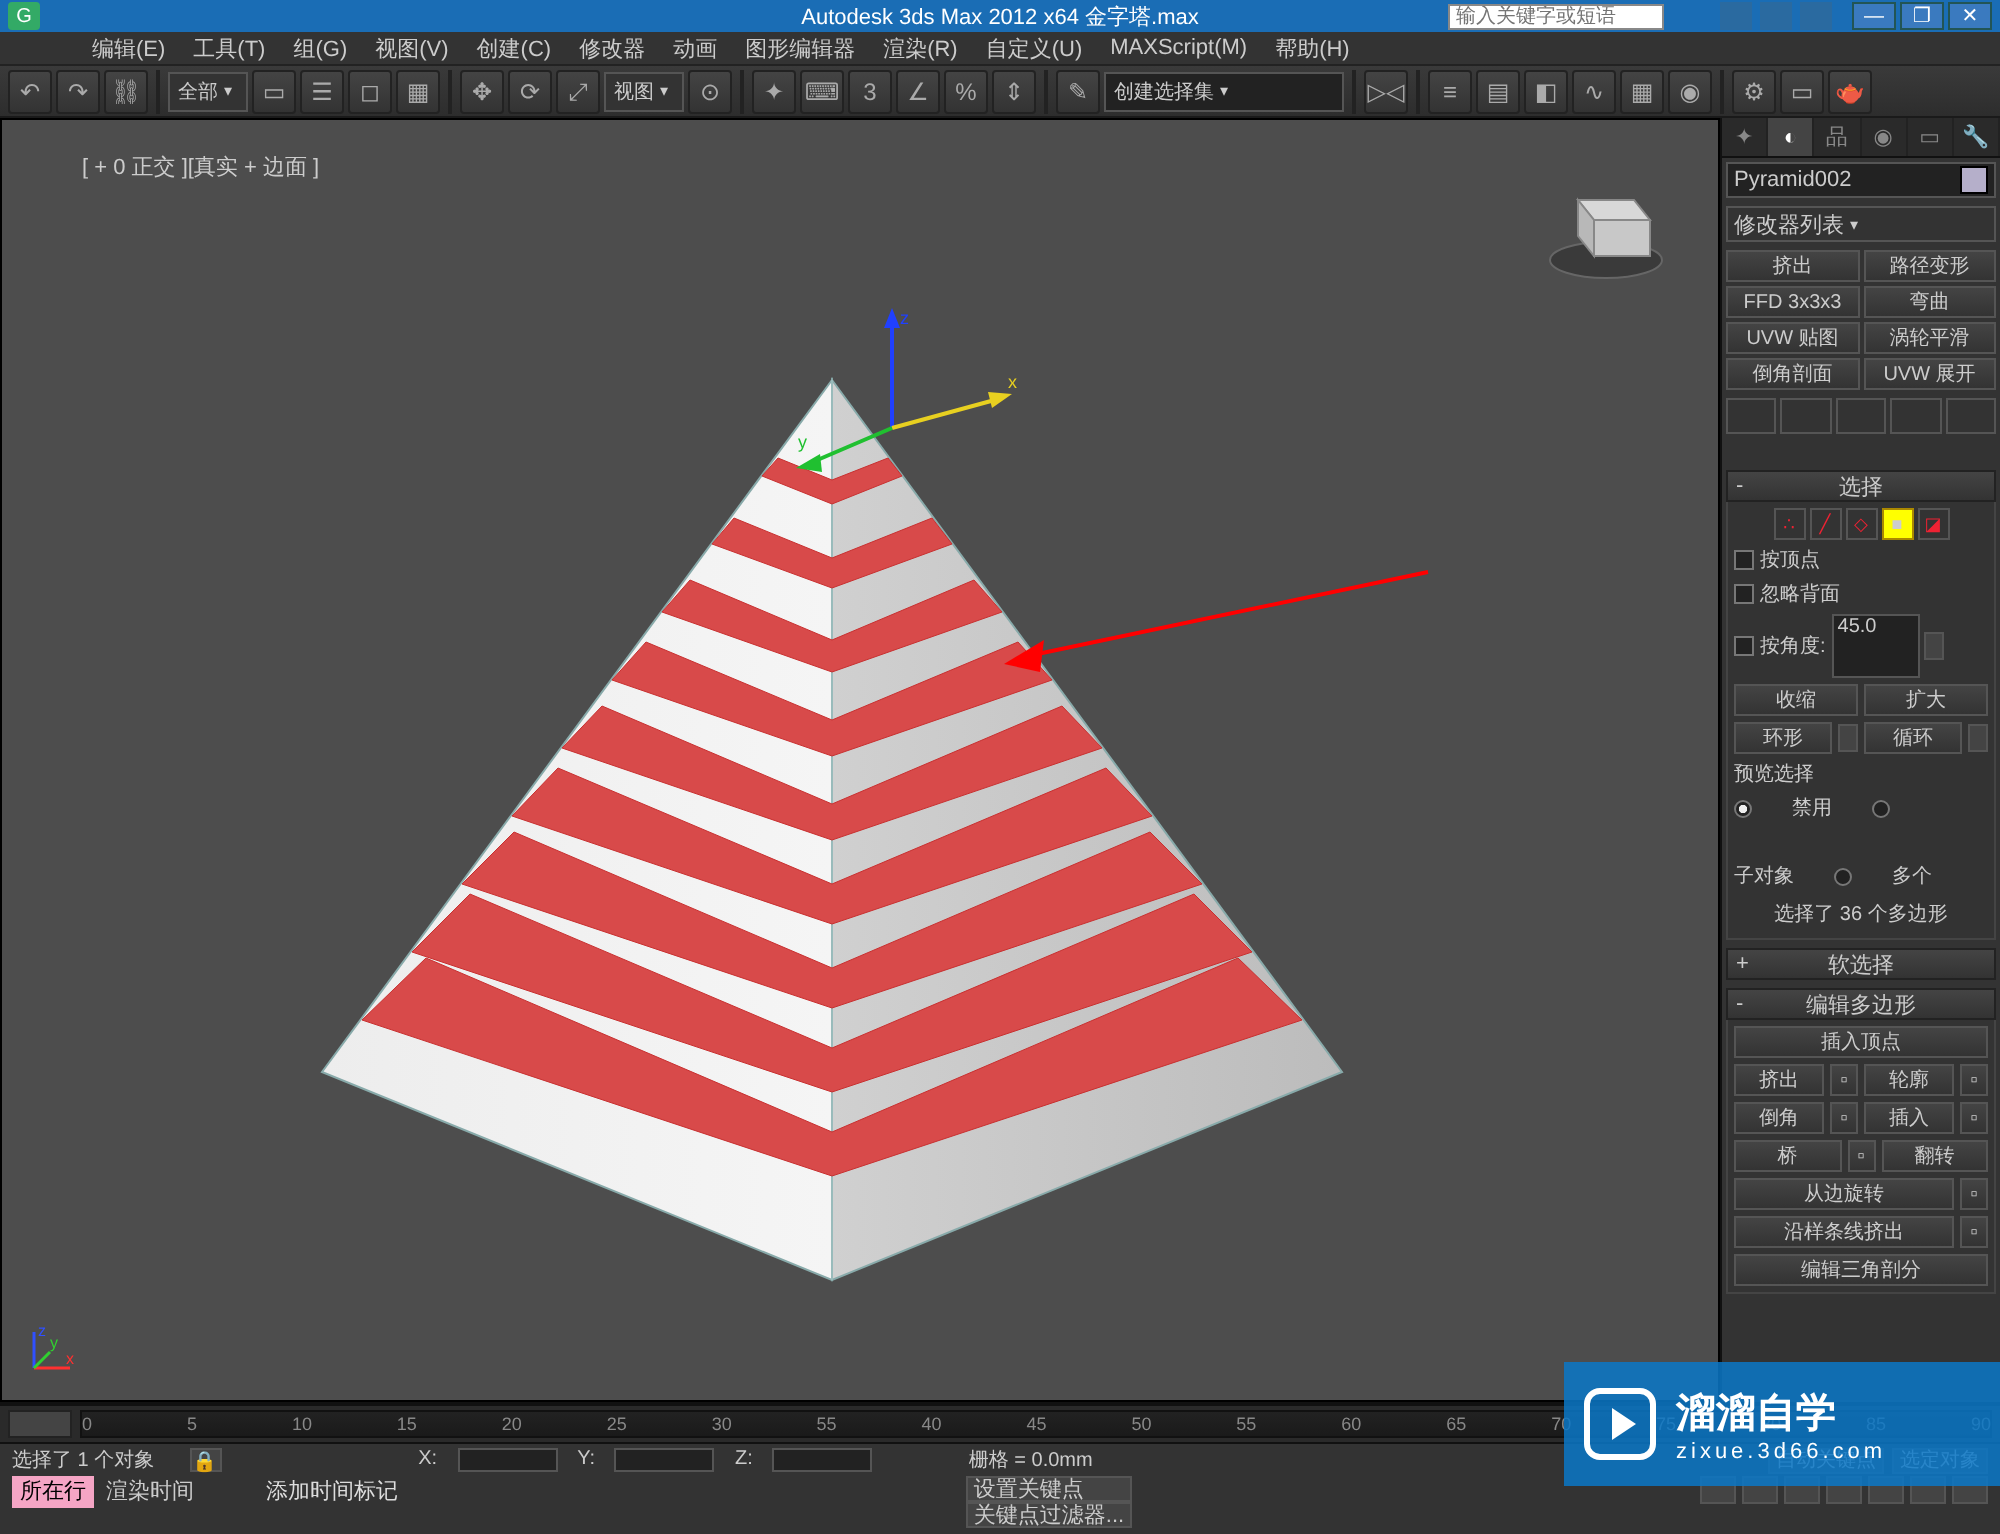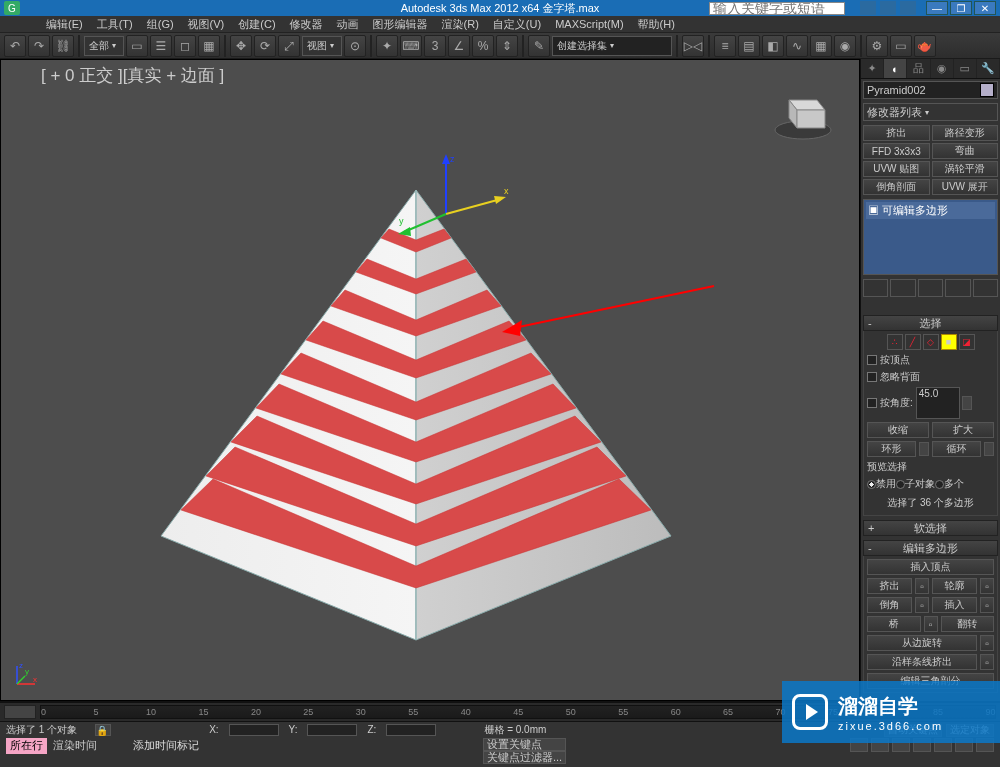--- a/index.html
+++ b/index.html
@@ -1,20 +1,20 @@
 <!DOCTYPE html>
 <html><head>
 <meta charset="utf-8">
 <style>
 * { margin: 0; padding: 0; box-sizing: border-box; font-family: "Microsoft YaHei", Arial, sans-serif; }
 body { width: 1000px; height: 767px; background: #333; color: #ccc; font-size: 11px; overflow: hidden; position: relative; }
 
 
 .title-bar { height: 16px; background: linear-gradient(#1a6db5, #1a6db5); display: flex; align-items: center; justify-content: center; position: relative; color: #fff; font-size: 11px; }
-.title-bar .search-box { position: absolute; right: 155px; width: 136px; height: 13px; background: #fff; border: 1px solid #888; color: #999; font-size: 14px; padding: 0 3px; }
+.title-bar .search-box { position: absolute; right: 168px; width: 108px; height: 13px; background: #fff; border: 1px solid #888; color: #999; font-size: 10px; padding: 0 3px; }
 .title-bar .right-icons { position: absolute; right: 4px; display: flex; gap: 4px; }
 .title-bar .ricon { width: 16px; height: 14px; background: #2a6aa0; }
 .title-bar .win-controls { display:flex; gap:2px; margin-left:6px;}
 .title-bar .win-btn { width:22px; height:14px; background:#3a7abf; border:1px solid #255; display:flex; align-items:center; justify-content:center; color:#fff; font-size:10px;}
 .title-bar .app-icon { position:absolute; left:4px; width:16px; height:14px; background:#3a6; border-radius:2px; display:flex; align-items:center; justify-content:center; color:#fff; font-size:10px;}
 
 
 .menu-bar { height: 17px; background: #333; display: flex; align-items: center; padding-left: 40px; gap: 2px; border-bottom: 1px solid #222; }
 .menu-item { padding: 0 6px; color: #ccc; font-size: 11px; cursor: default; }
 
@@ -22,21 +22,21 @@
 .main-toolbar { height: 26px; background: linear-gradient(#3a3a3a,#2d2d2d); border-bottom: 1px solid #1a1a1a; display: flex; align-items: center; padding: 0 4px; gap: 2px; }
 .tb-btn { width: 22px; height: 22px; background: linear-gradient(#444,#333); border: 1px solid #222; border-radius: 2px; display: flex; align-items: center; justify-content: center; font-size: 12px; color: #aaa; }
 .tb-sep { width: 2px; height: 22px; background: #222; margin: 0 2px; }
 .tb-dropdown { height: 20px; background: #333; border: 1px solid #555; padding: 0 4px; display: flex; align-items: center; font-size: 10px; min-width: 40px; }
 .tb-dropdown.set { width: 120px; background:#222; }
 .tb-arrow::after { content: "▾"; margin-left: 3px; font-size: 8px; }
 
 
 .workspace { display: flex; height: calc(100% - 16px - 17px - 26px - 66px); }
 .viewport-area { flex: 1; background: #4d4d4d; position: relative; border: 1px solid #000; }
-.viewport-label { position: absolute; top: 4px; left: 8px; color: #ccc; font-size: 17px; padding-left: 32px; }
+.viewport-label { position: absolute; top: 16px; left: 8px; color: #ccc; font-size: 11px; padding-left: 32px; }
 .viewcube { position: absolute; top: 20px; right: 20px; width: 72px; height: 62px; }
 .gizmo { position: absolute; top: 94px; left: 395px; width: 140px; height: 90px; pointer-events: none; }
 .world-axis { position: absolute; bottom: 10px; left: 10px; width: 30px; height: 30px; }
 .arrow-anno { position: absolute; top: 220px; left: 495px; width: 220px; height: 60px; pointer-events:none; }
 
 
 .cmd-panel { width: 140px; background: #333; border-left: 1px solid #111; display: flex; flex-direction: column; overflow:hidden; }
 .cmd-tabs { height: 20px; display: flex; background: #2a2a2a; border-bottom: 1px solid #111;}
 .cmd-tab { flex:1; display:flex; align-items:center; justify-content:center; border-right:1px solid #222; font-size:11px; color:#888;}
 .cmd-tab.active { background:#444; color:#fff;}
@@ -59,21 +59,21 @@
 .sel-icon { width:16px; height:16px; border:1px solid #555; display:flex; align-items:center; justify-content:center; font-size:9px; }
 .sel-icon.yellow { background:#ff0; border:1px solid #a80;}
 .cbx { display:flex; align-items:center; gap:3px; font-size:10px; color:#ccc;}
 .cbx .box { width:10px; height:10px; border:1px solid #777; background:#222;}
 .num-input { display:flex; align-items:center; gap:2px;}
 .num-input .field { width:44px; height:32px; background:#222; border:1px solid #555; font-size:10px; padding:0 2px; color:#ccc;}
 .num-input .spin { width:10px; height:14px; background:#444; border:1px solid #555;}
 .wide-btn { height:16px; background:linear-gradient(#444,#333); border:1px solid #555; display:flex; align-items:center; justify-content:center; font-size:10px; color:#ccc; flex:1;}
 .two-col { display:flex; gap:3px; }
 .sel-status { text-align:center; font-size:10px; color:#ccc; padding:2px 0;}
-.radio-row { display:flex; gap:0; font-size:10px; align-items:center; flex-wrap:wrap;}
+.radio-row { display:flex; gap:20px; font-size:10px; align-items:center; flex-wrap:wrap;}
 .radio { width:9px; height:9px; border-radius:50%; border:1px solid #777; background:#222; display:inline-block;}
 .radio.on { background: radial-gradient(#eee 0 40%, #222 45%);}
 
 
 .bottom-area { height: 66px; background:#333; border-top:1px solid #111;}
 .time-slider { height:14px; display:flex; align-items:center; padding:0 110px 0 14px; }
 .ts-btn { width:14px; height:12px; background:#444; border:1px solid #222;}
 .ts-track { flex:1; height:12px; background:#2a2a2a; border:1px solid #222; position:relative; margin:0 2px;}
 .ts-thumb { position:absolute; left:0; width:70px; height:10px; background:linear-gradient(#555,#444); border:1px solid #666; font-size:9px; display:flex; align-items:center; justify-content:center; color:#ccc;}
 .track-bar { height:20px; background:#2a2a2a; border-top:1px solid #111; border-bottom:1px solid #111; display:flex; align-items:center; padding:0 4px; gap:4px;}
@@ -262,23 +262,20 @@
     <div class="mod-list-dd tb-arrow">修改器列表</div>
     <div class="mod-buttons">
       <div class="mod-btn">挤出</div>
       <div class="mod-btn">路径变形</div>
       <div class="mod-btn">FFD 3x3x3</div>
       <div class="mod-btn">弯曲</div>
       <div class="mod-btn">UVW 贴图</div>
       <div class="mod-btn">涡轮平滑</div>
       <div class="mod-btn">倒角剖面</div>
       <div class="mod-btn">UVW 展开</div>
-    </div>
-    <div class="mod-stack">
-      <div class="mod-stack-item">▣ <span>可编辑多边形</span></div>
     </div>
     <div class="stack-tools">
       <div class="stack-tool"></div>
       <div class="stack-tool"></div>
       <div class="stack-tool"></div>
       <div class="stack-tool"></div>
       <div class="stack-tool"></div>
     </div>
 
     <div style="height:14px"></div>

